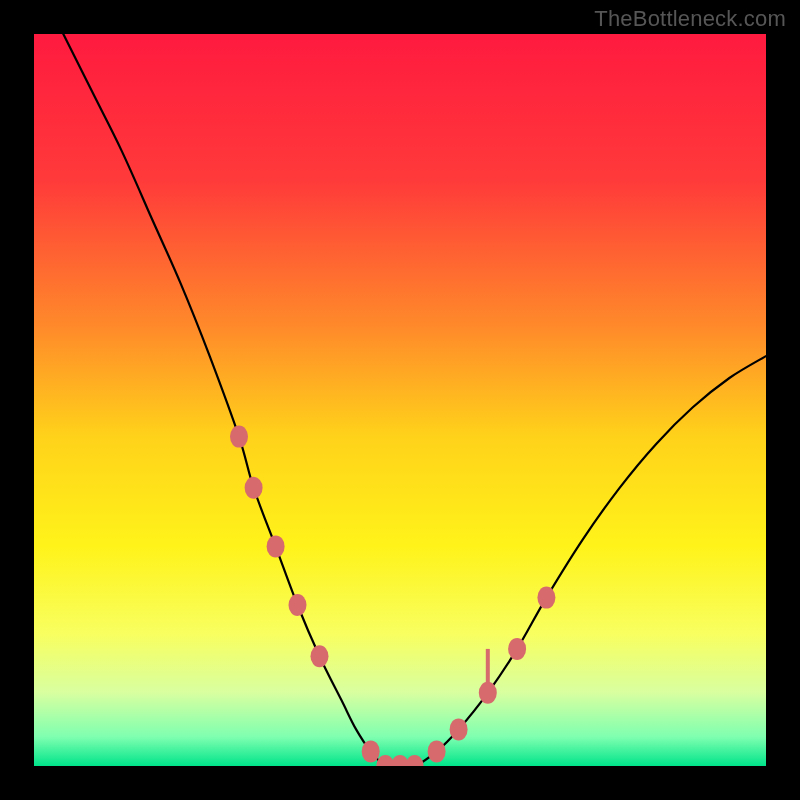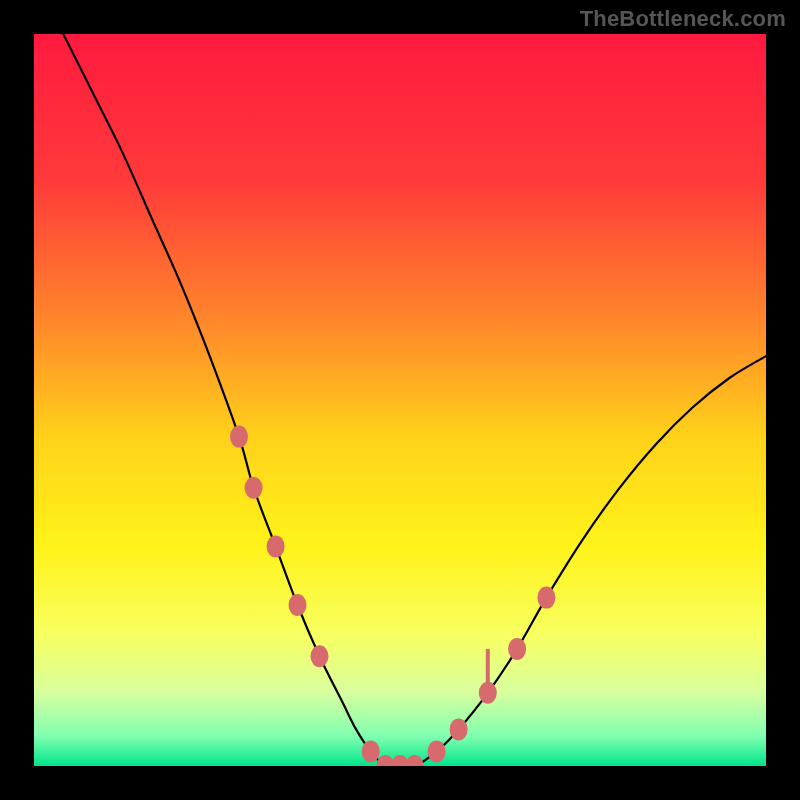--- a/index.html
+++ b/index.html
@@ -17,21 +17,21 @@
     width: 800px;
     height: 800px;
     background: #000;
   }
   .watermark {
     position: absolute;
     top: 6px;
     right: 14px;
     font-family: Arial, Helvetica, sans-serif;
     font-size: 22px;
-    font-weight: 700;
+    font-weight: 400;
     color: #565656;
     letter-spacing: 0.2px;
     z-index: 10;
   }
   .plot-outer {
     position: absolute;
     left: 34px;
     top: 34px;
     width: 732px;
     height: 732px;

